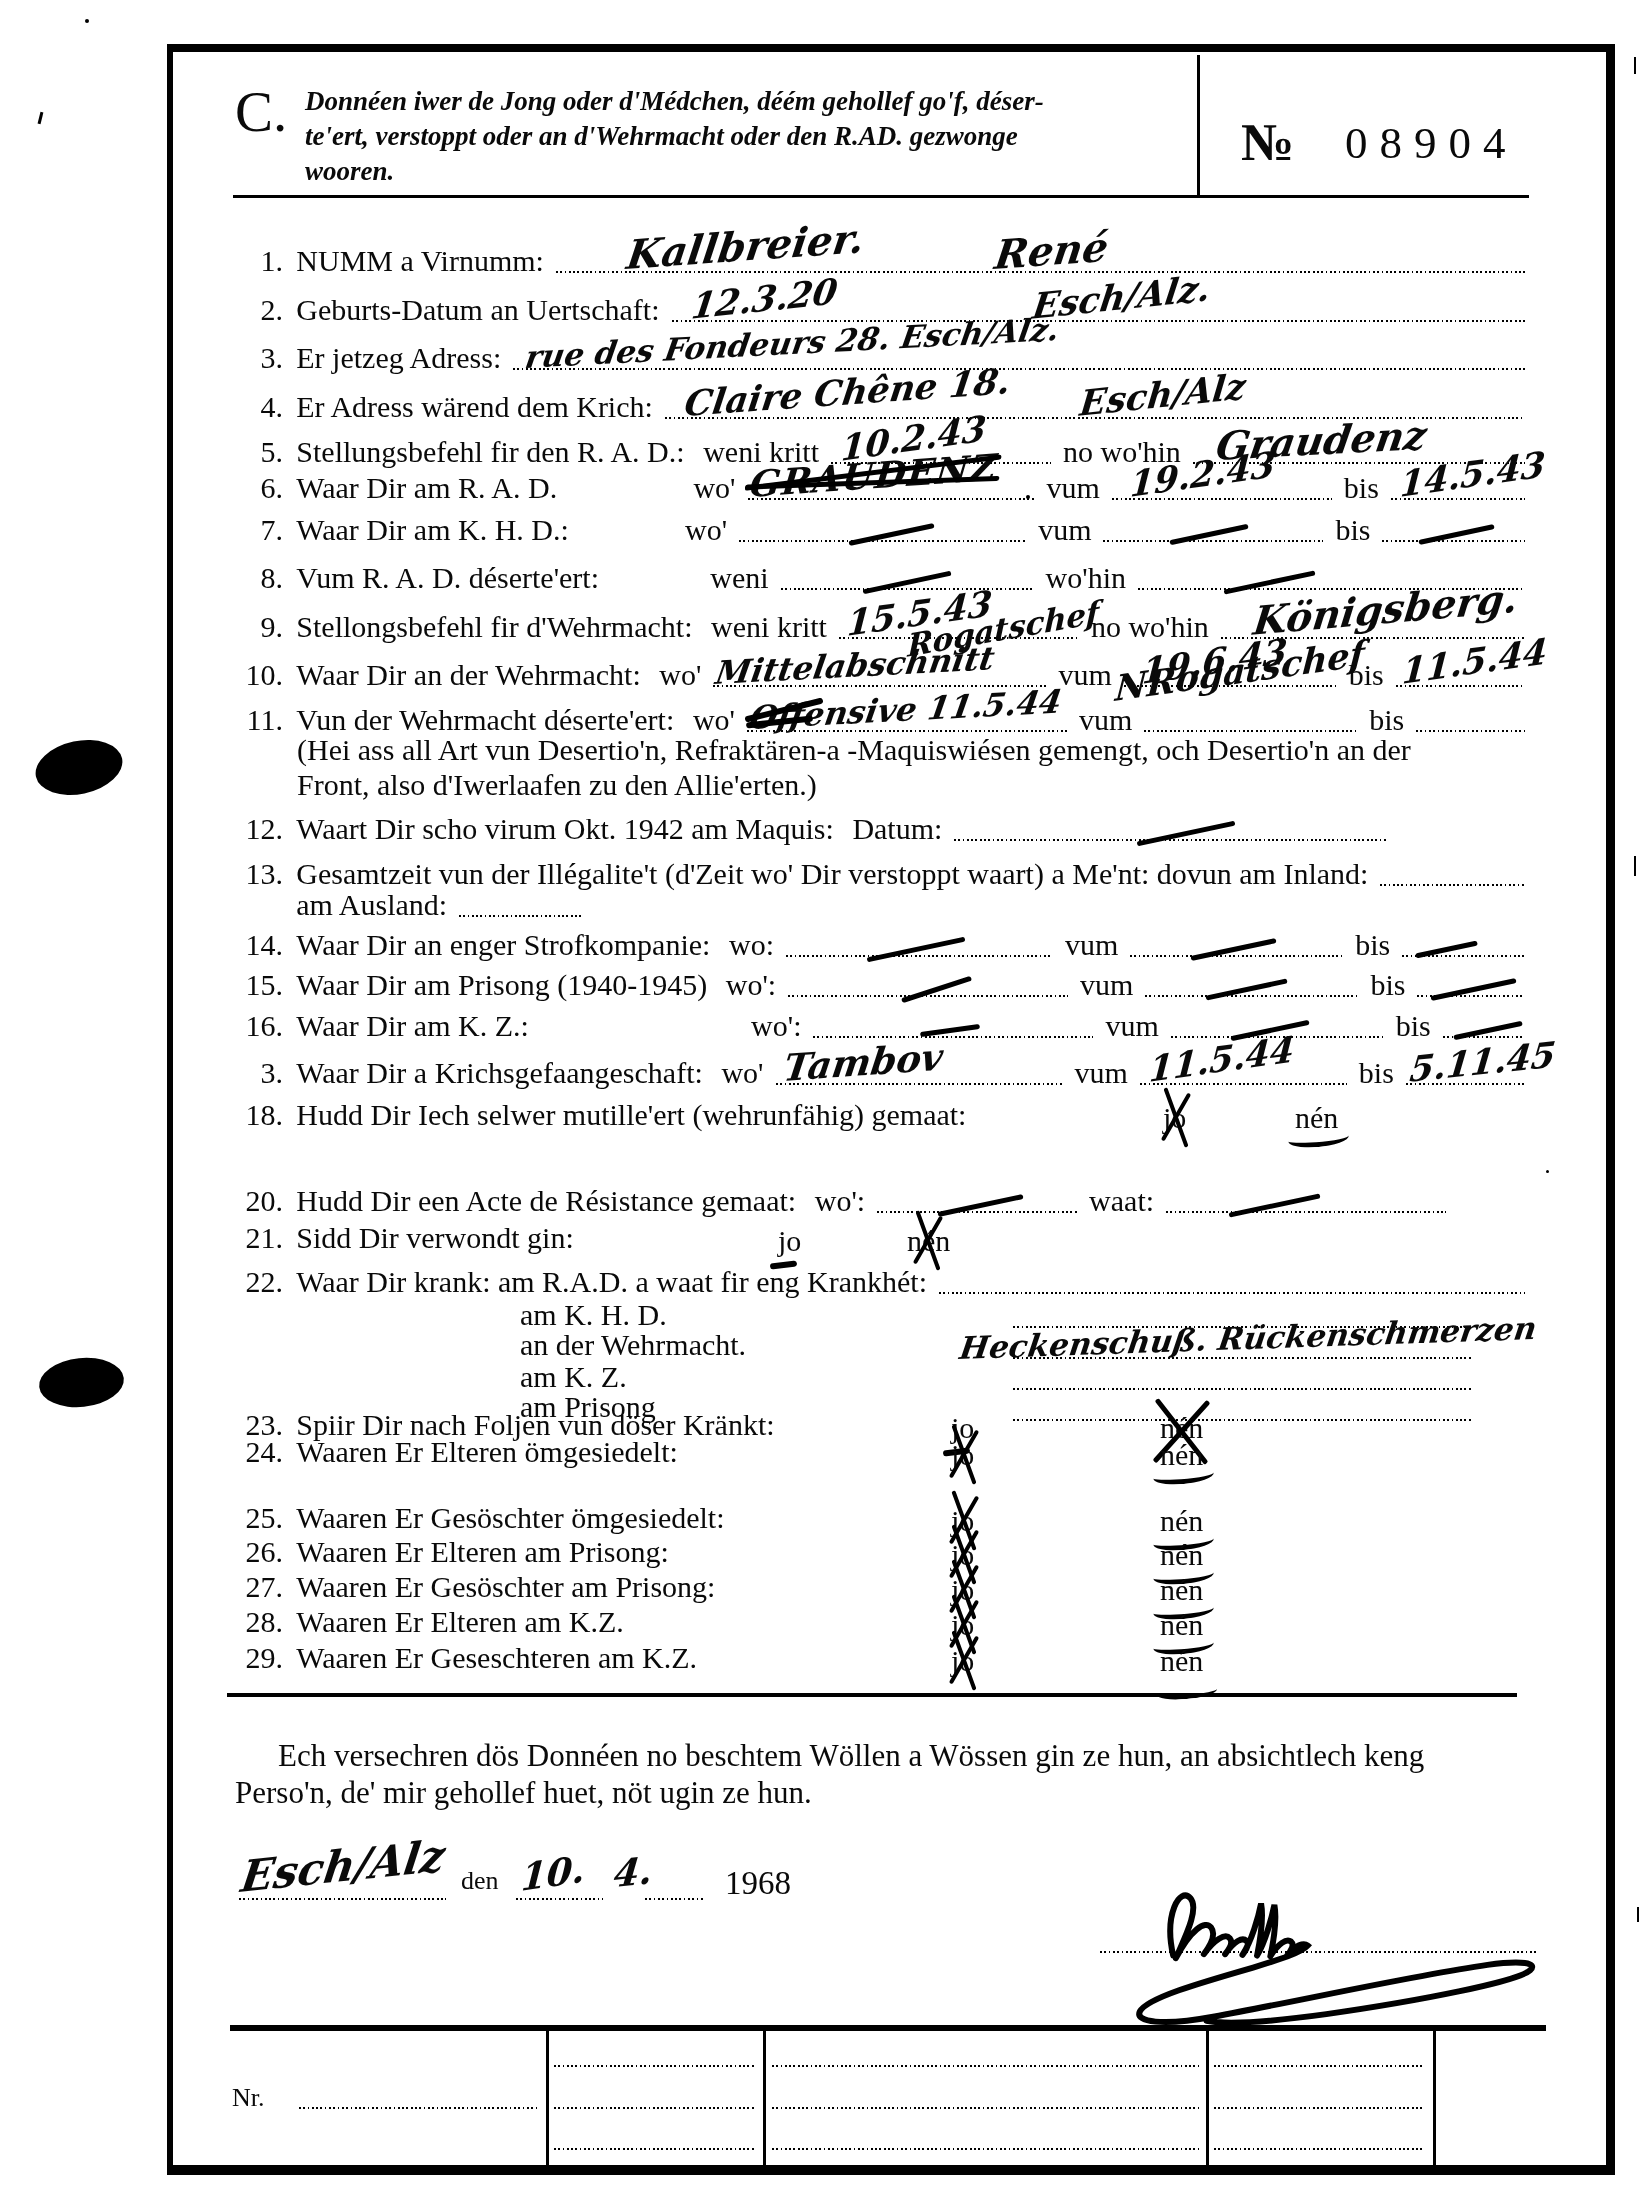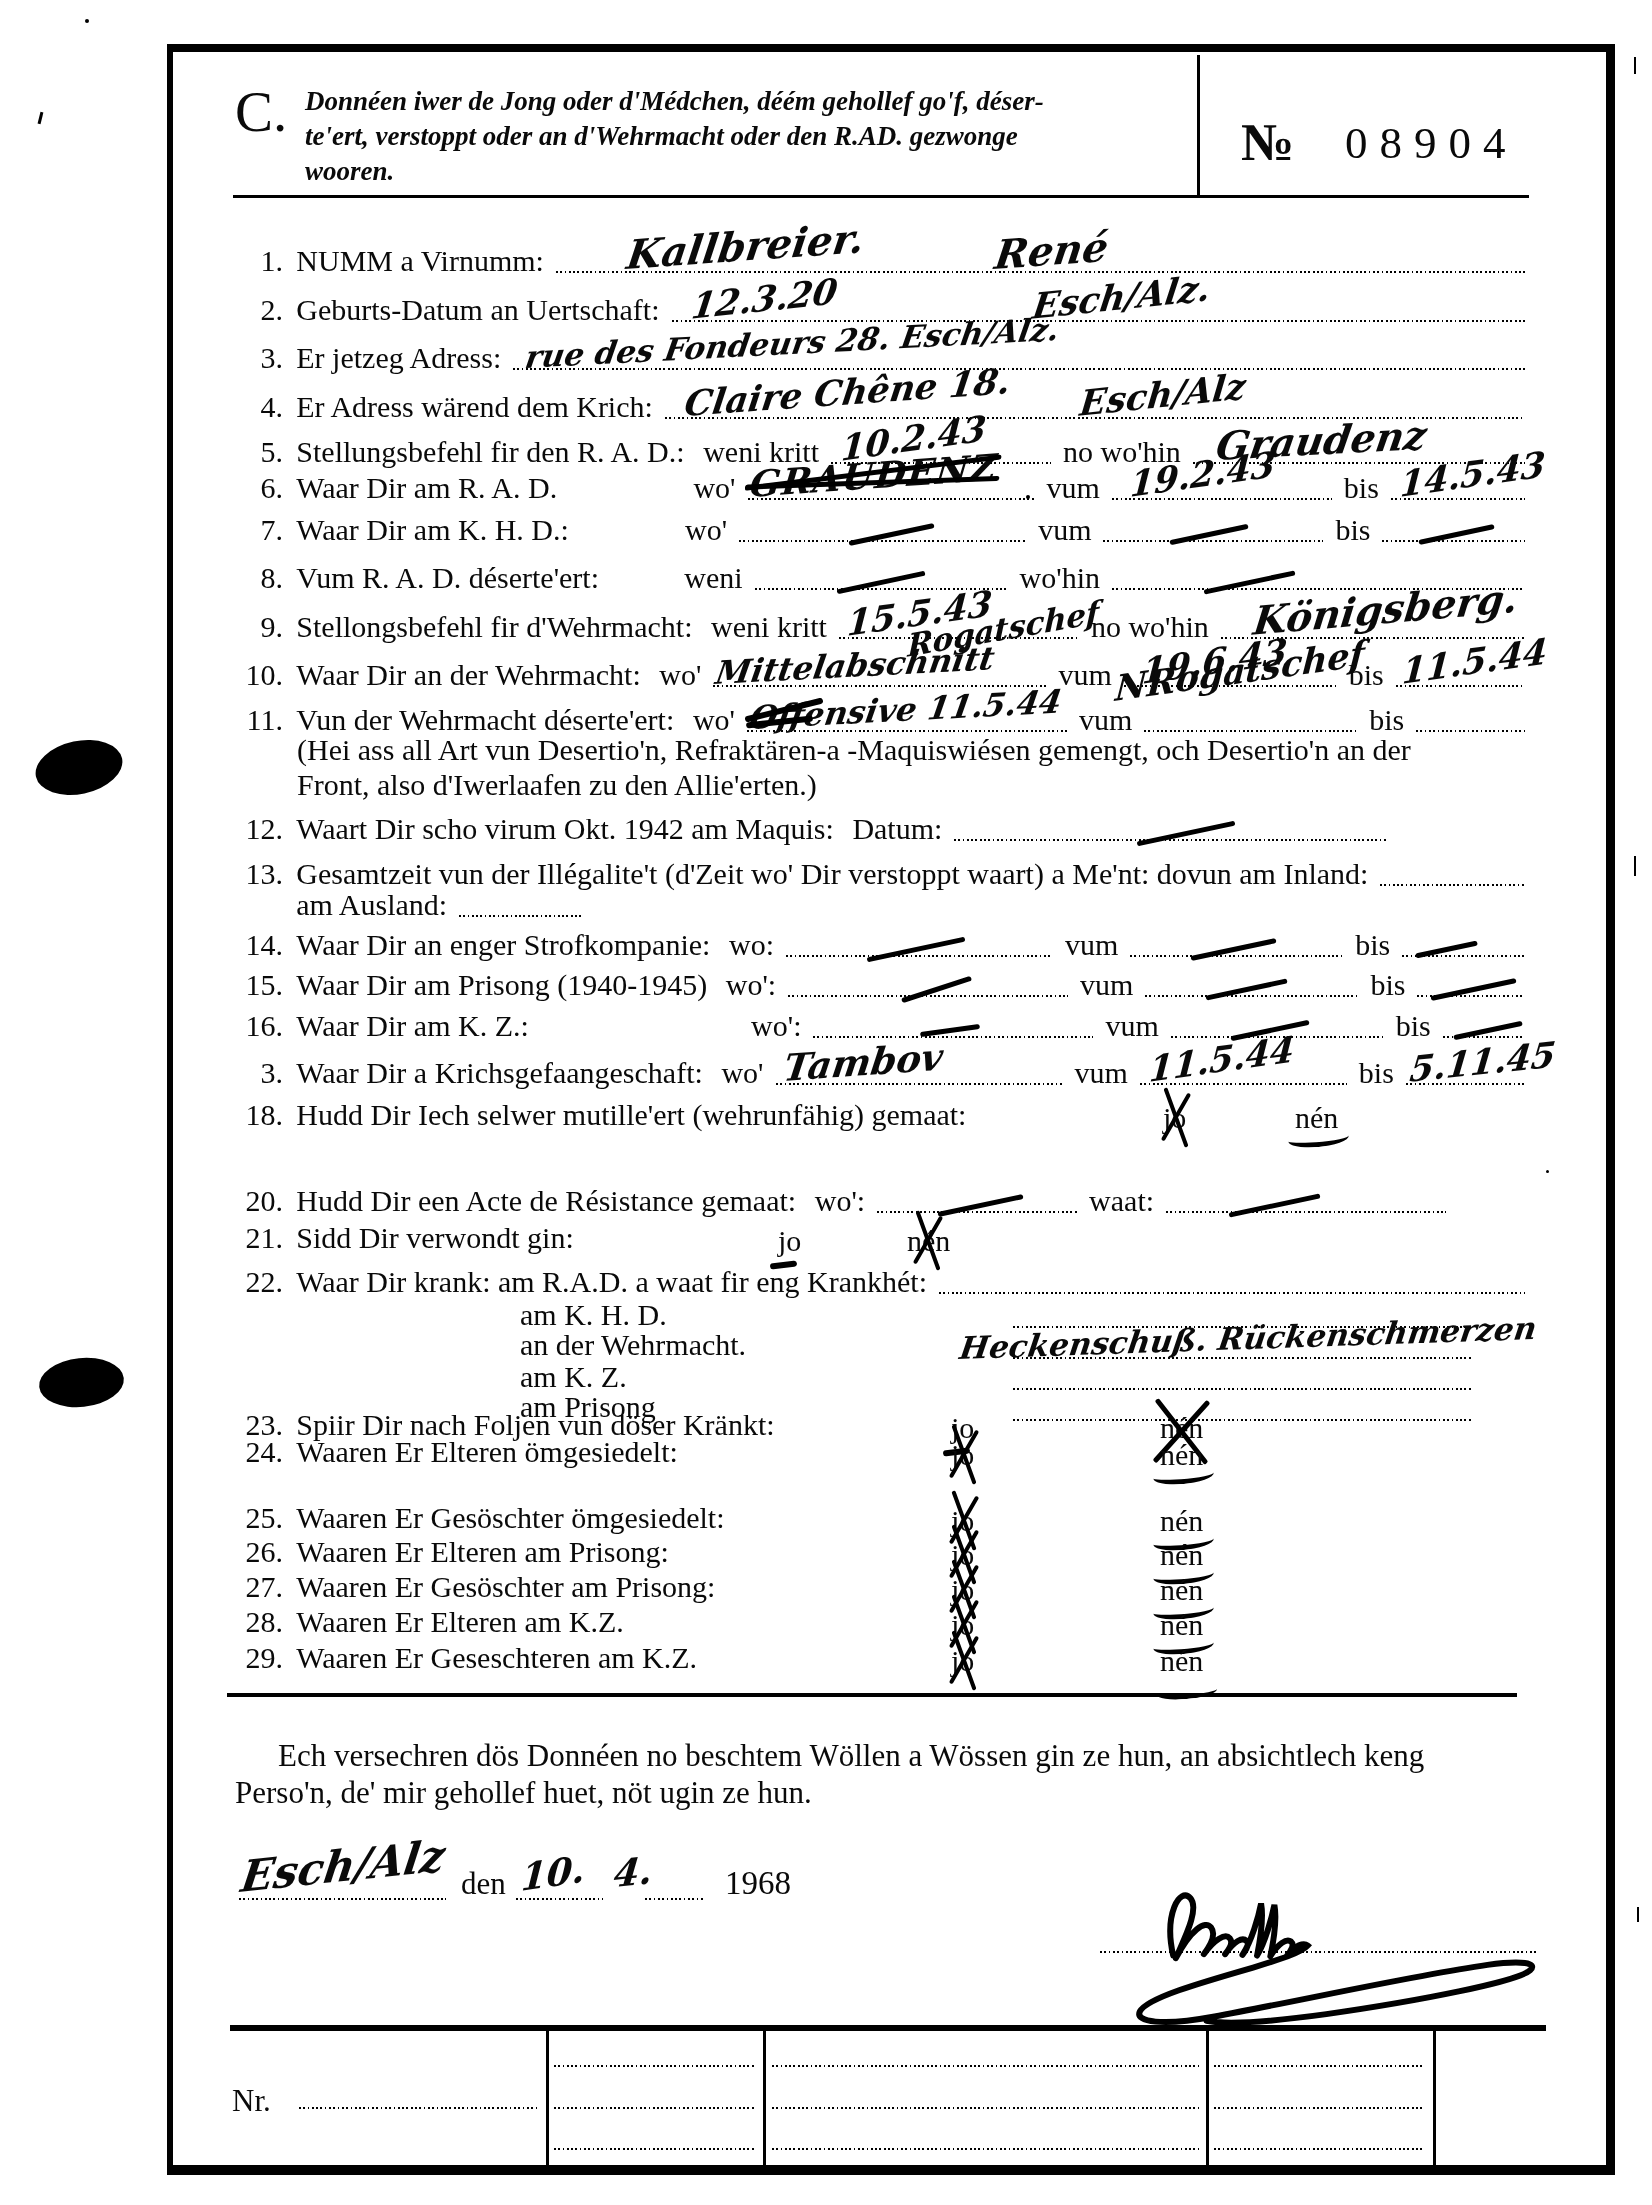--- a/index.html
+++ b/index.html
@@ -52,21 +52,21 @@
   .selbar::after{content:"";position:absolute;left:-8px;bottom:-10.7px;width:115%;height:6px;background:#000;
         border-radius:3.3px;transform:rotate(-7deg);}
   .seltilde::after{content:"";position:absolute;left:-4px;bottom:-21.3px;width:61px;height:10.7px;
         border-bottom:4.7px solid #000;border-radius:0 0 50% 50%;transform:rotate(-5deg);}
   
   .note{position:absolute;left:297px;width:1233px;font-size:30px;line-height:35px;}
   .decl{position:absolute;left:235px;width:1296px;font-size:31px;line-height:37px;text-align:justify;}
   .decl .ind{display:block;text-indent:43px;}
   .subq{position:absolute;left:520px;font-size:30px;white-space:nowrap;}
   .handfree{position:absolute;font-family:"DejaVu Serif", serif;font-style:italic;font-weight:bold;white-space:nowrap;}
-  .printed{position:absolute;font-size:31px;}
+  .printed{position:absolute;font-size:26px;}
   .noise{position:absolute;background:#000;}
 </style>
 </head>
 <body>
 
 <div class="page">
 
   <div class="hole" style="left:35px;top:741px;width:88px;height:53px;transform:rotate(-12deg);"></div>
   <div class="hole" style="left:39px;top:1358px;width:85px;height:49px;transform:rotate(-6deg);"></div>
 
@@ -161,21 +161,21 @@
     </span>
     <span class="c">bis</span>
     <span class="fill">
       <i class="dash" style="left:25%;width:77px;"></i>
     </span>
   </div>
 
   <div class="q" style="top:557px;">
     <span class="no">8.</span>
     <span class="lbl">Vum R. A. D. déserte'ert:</span>
-    <span class="c" style="margin-left:76px;">weni</span>
+    <span class="c" style="margin-left:102px;">weni</span>
     <span class="fill" style="flex:0 0 253px;">
       <i class="dash" style="left:32%;width:90px;"></i>
     </span>
     <span class="c">wo'hin</span>
     <span class="fill">
       <i class="dash" style="left:22%;width:93px;"></i>
     </span>
   </div>
 
   <div class="q" style="top:606px;">

